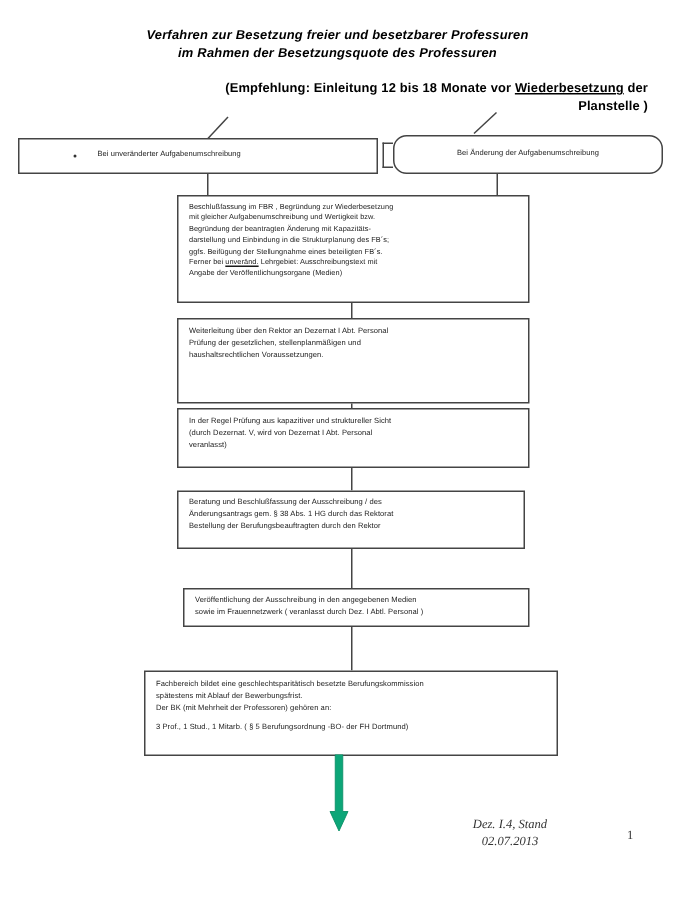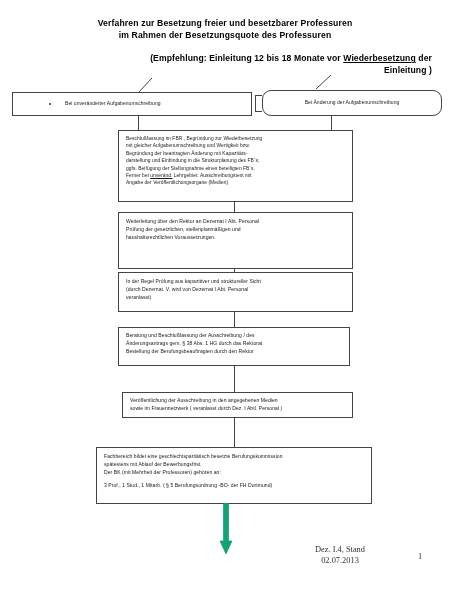--- a/index.html
+++ b/index.html
@@ -31,20 +31,21 @@
     top: 18px;
     width: 414px;
     text-align: center;
   }
   .title-line {
     font-size: 8.6px;
     font-weight: bold;
     line-height: 11.6px;
     letter-spacing: 0.15px;
     white-space: nowrap;
+    font-style: italic;
   }
   .subtitle-block {
     position: absolute;
     left: 18px;
     top: 52px;
     width: 414px;
     text-align: right;
   }
   .subtitle-line {
     font-size: 8.6px;
@@ -152,21 +153,21 @@
 
   
   .footer-text {
     position: absolute;
     font-family: "Liberation Serif", serif;
     font-size: 8.4px;
     line-height: 10.5px;
     color: #333333;
     text-align: center;
   }
-  #footer-stand { left: 295px; top: 545px; width: 90px; }
+  #footer-stand { left: 295px; top: 545px; width: 90px; font-style: italic; }
   #page-number {
     position: absolute;
     left: 418px;
     top: 552px;
     font-family: "Liberation Serif", serif;
     font-size: 8.4px;
     color: #333333;
   }
 </style>
 </head>
@@ -174,21 +175,21 @@
 
 <div id="slide">
 
   <div class="title-block">
     <div class="title-line">Verfahren zur Besetzung freier und besetzbarer  Professuren</div>
     <div class="title-line">im Rahmen der Besetzungsquote des Professuren</div>
   </div>
 
   <div class="subtitle-block">
     <div class="subtitle-line"><span>(Empfehlung: Einleitung 12 bis 18 Monate vor </span><span class="u">Wiederbesetzung</span><span> der</span></div>
-    <div class="subtitle-line">Einleitung )</div>
+    <div class="subtitle-line">Planstelle )</div>
   </div>
 
   <svg class="diag" style="left:0;top:0;width:450px;height:600px;">
     <line x1="138" y1="93" x2="152" y2="78" stroke="#444444" stroke-width="1"></line>
     <line x1="316" y1="89" x2="331" y2="75" stroke="#444444" stroke-width="1"></line>
   </svg>
 
   <div class="box" id="box-unchanged">
     <span class="bullet"></span>
     <span class="box-text">Bei unveränderter Aufgabenumschreibung</span>

